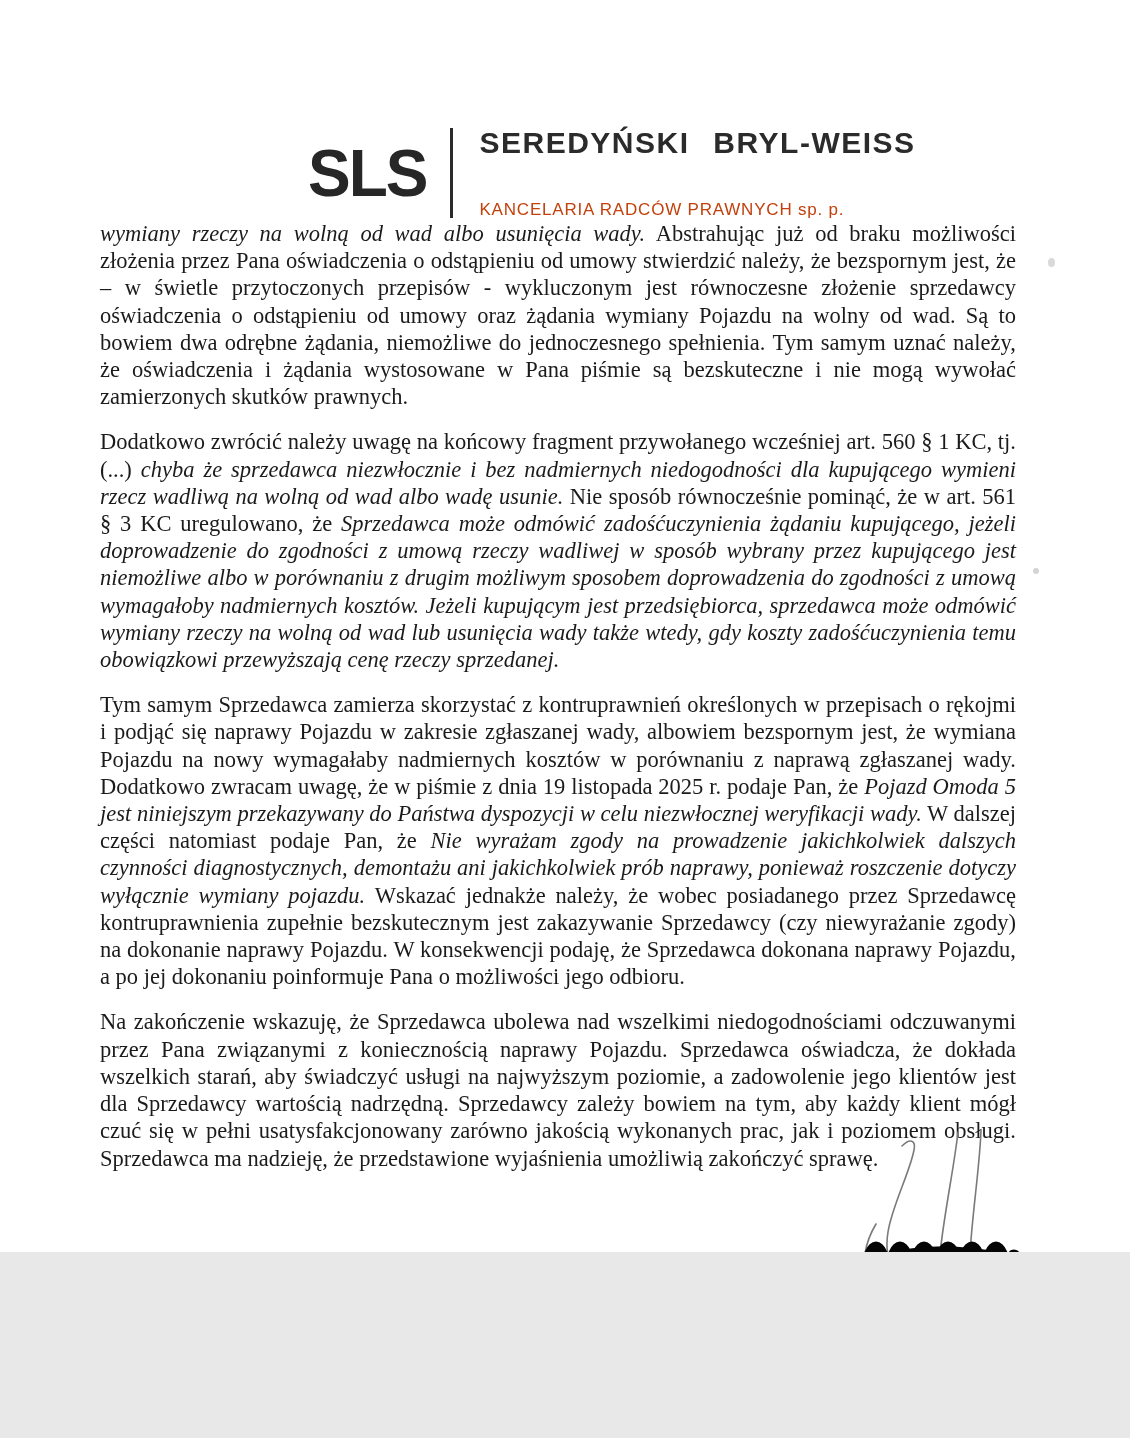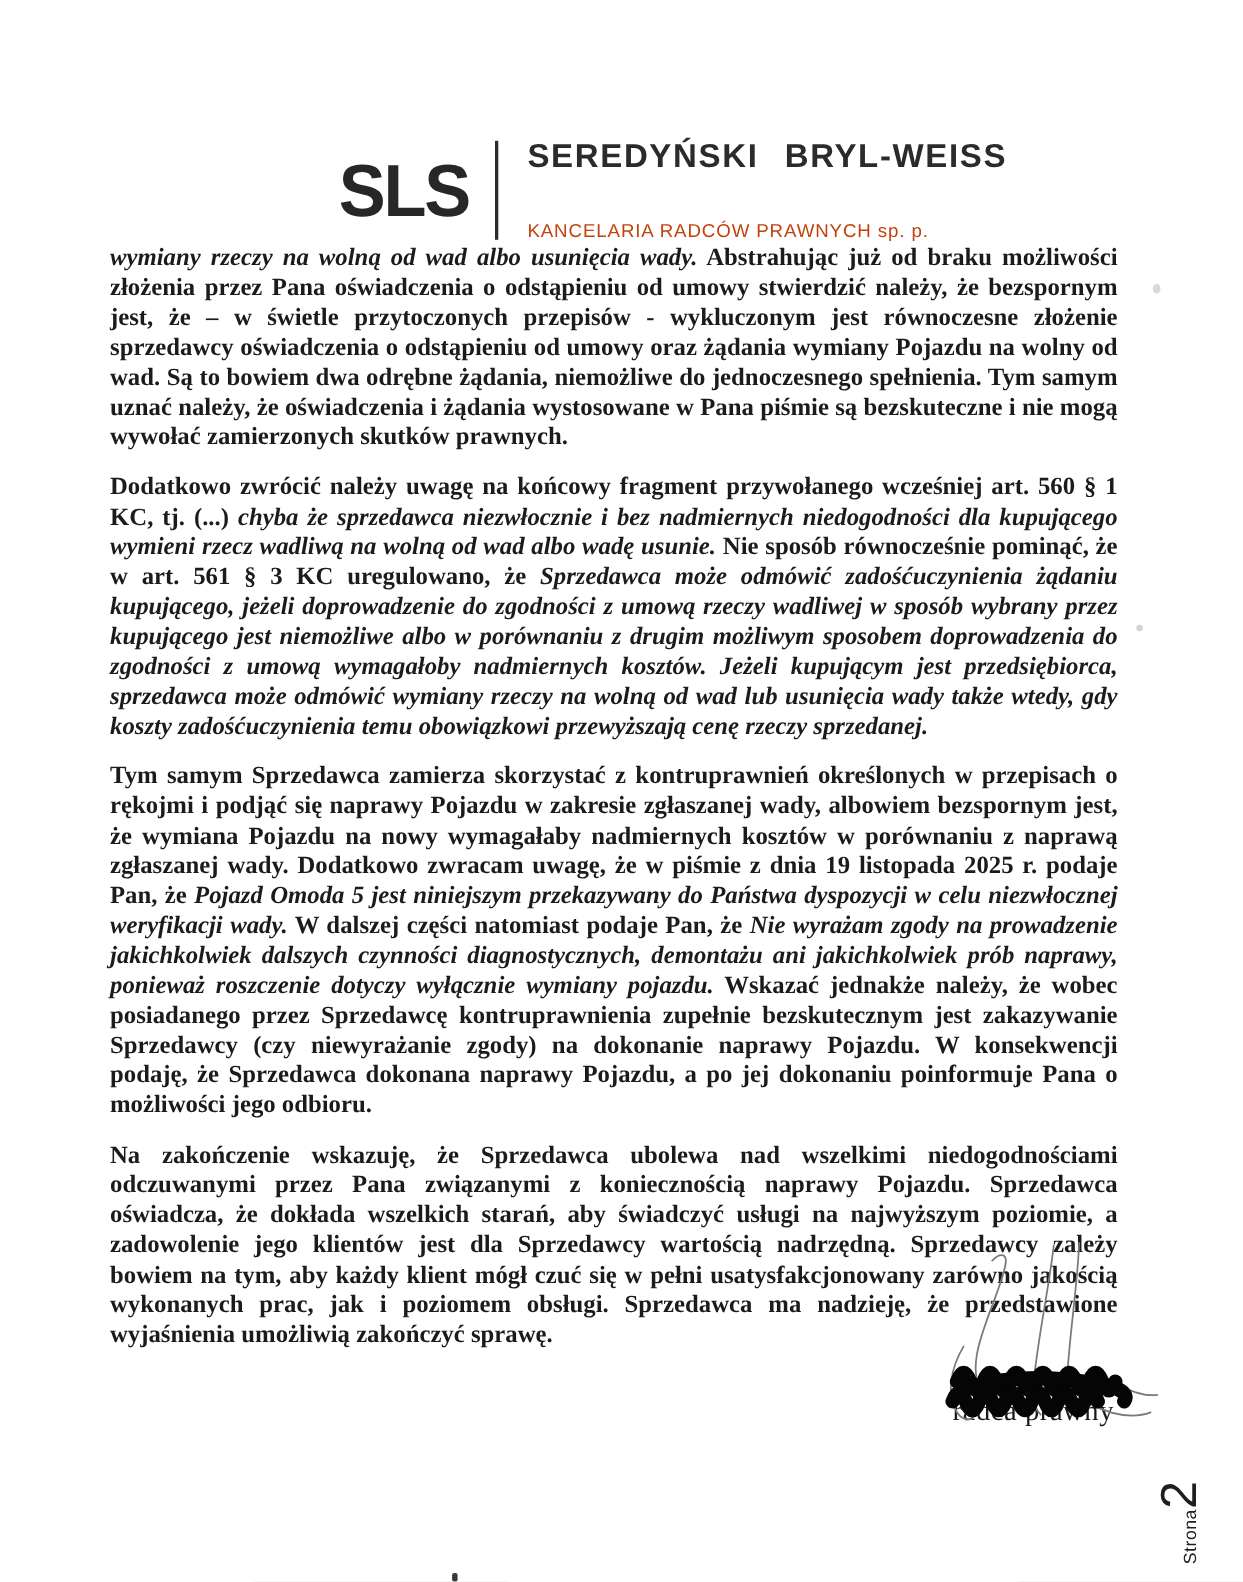--- a/index.html
+++ b/index.html
@@ -1,18 +1,18 @@
 <!DOCTYPE html>
 <html lang="pl"><head>
 <meta charset="utf-8">
 <style>
   html,body{margin:0;padding:0;background:#e8e8e8;}
   .page{
     position:relative;
-    width:1130px;height:1438px;
+    width:1130px;height:1252px;
     background:#ffffff;
     overflow:hidden;
     font-family:"Liberation Serif","DejaVu Serif",serif;
     color:#1b1b1b;
     margin:0 auto;
   }
 
   
   .letterhead{
     position:absolute;left:308px;top:126px;
@@ -37,21 +37,21 @@
     font-size:17px;font-weight:400;letter-spacing:0.8px;
     color:#c2410c;margin-top:3px;
   }
 
   
   .body-text{
     position:absolute;left:100px;top:220px;width:916px;
     font-size:22.5px;line-height:27.2px;
     text-align:justify;
   }
-  .para{margin:0 0 18px 0;font-weight:bold;}
+  .para{margin:0 0 18px 0;}
   .it{font-style:italic;}
 
   
   .sig-role{
     position:absolute;left:866px;top:1268px;
     font-size:26px;color:#1b1b1b;letter-spacing:0.5px;
     z-index:1;
   }
   .sig-svg{position:absolute;left:840px;top:1128px;z-index:2;}
 

